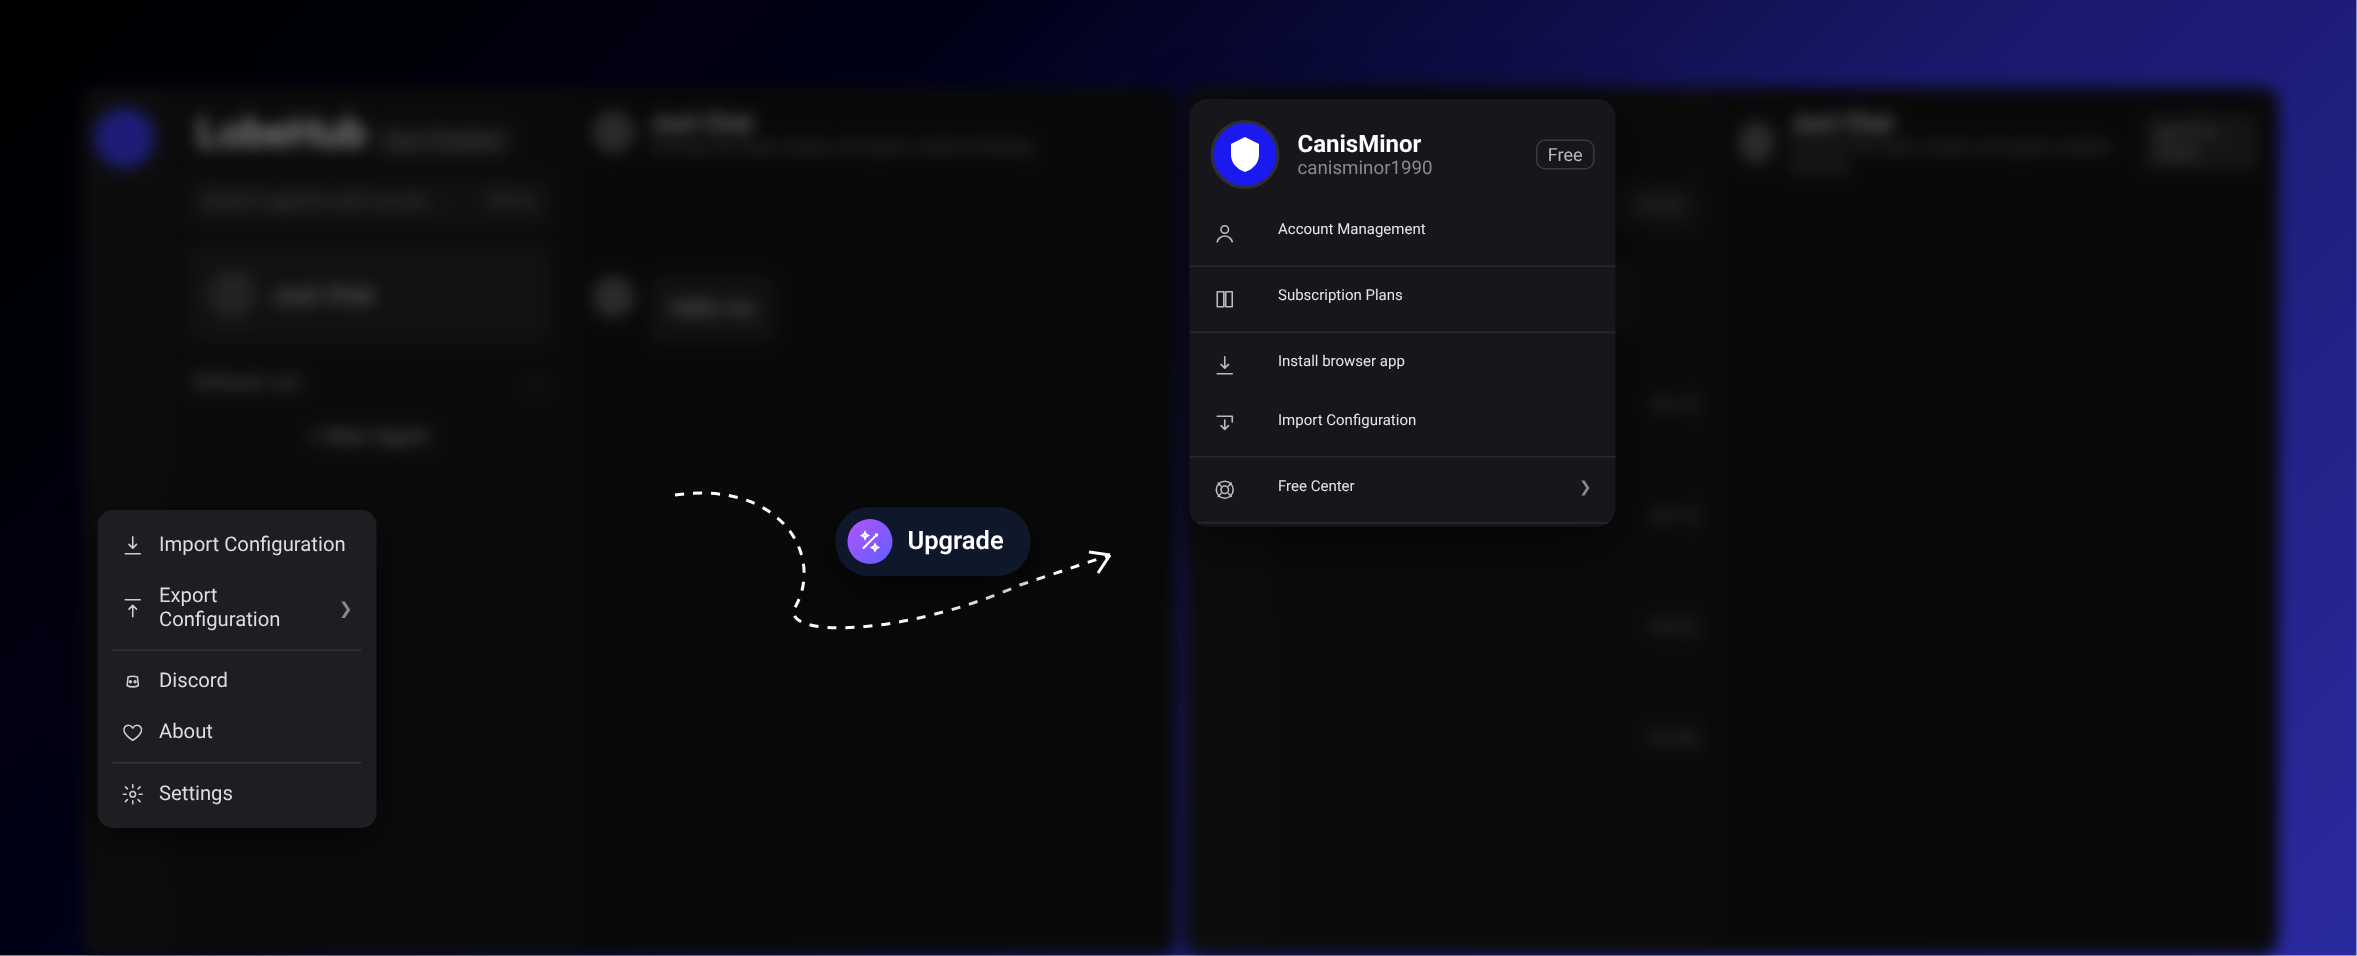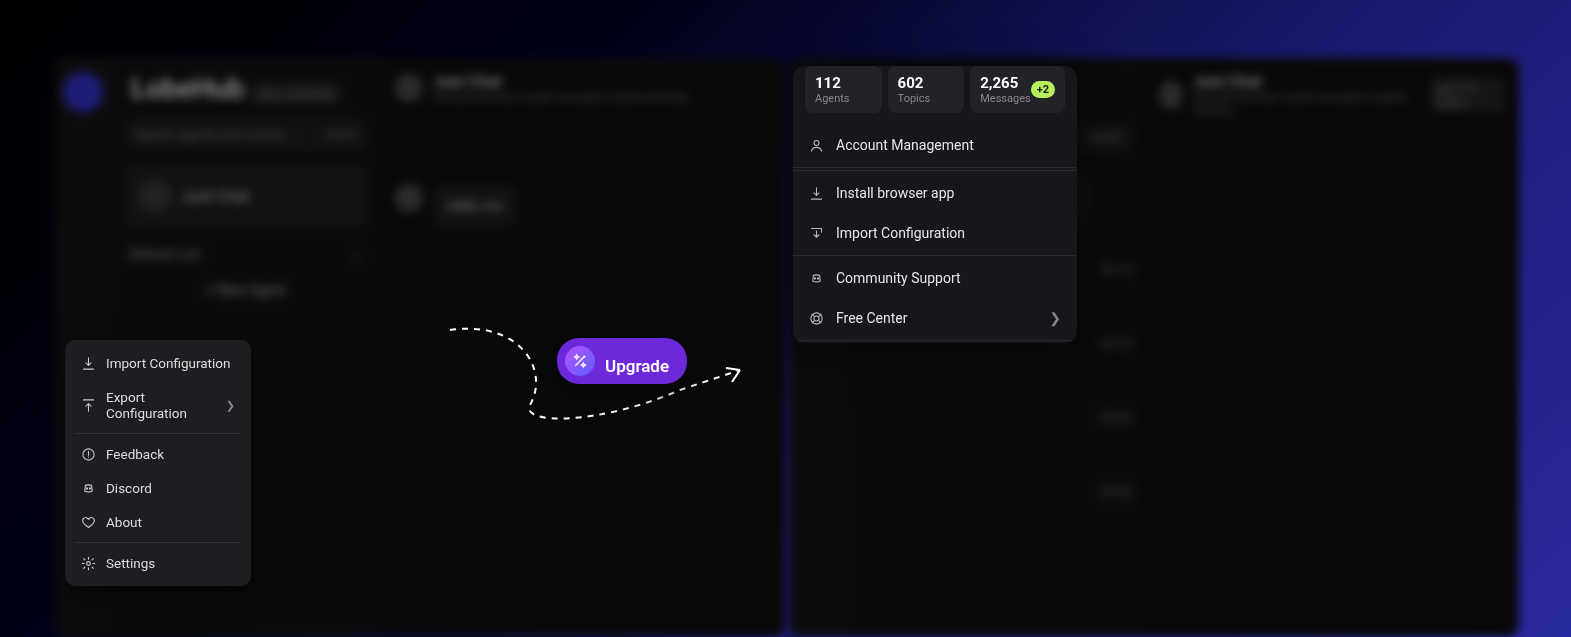--- a/index.html
+++ b/index.html
@@ -23,41 +23,41 @@
   .bg-time{text-align:right;font-size:12px;color:#888;margin-top:40px}
   .bg-avatar-dot{width:40px;height:40px;border-radius:50%;background:#3a3aee;margin:14px auto}
   
   .menu-left{position:absolute;left:65px;top:340px;width:186px;background:#1e1e22;border-radius:10px;padding:6px;box-shadow:0 8px 28px rgba(0,0,0,.6)}
   .menu-left .mi{display:flex;align-items:center;gap:10px;padding:9px 10px;font-size:13.5px;color:#ddd;border-radius:6px;cursor:pointer}
   .menu-left .sep{height:1px;background:#333;margin:3px 4px}
   .menu-left .chev{margin-left:auto;color:#888;font-size:11px}
   .ic{width:15px;height:15px;flex:none;display:inline-flex;align-items:center;justify-content:center}
   .ic svg{width:15px;height:15px;stroke:#ccc;stroke-width:1.7;fill:none;stroke-linecap:round;stroke-linejoin:round}
   
-  .upgrade{position:absolute;left:557px;top:338px;display:flex;align-items:flex-end;gap:10px;background:#6d28d9;border-radius:22px;padding:8px 18px 8px 8px;box-shadow:0 8px 28px rgba(0,0,0,.6)}
+  .upgrade{position:absolute;left:557px;top:338px;display:flex;align-items:center;gap:10px;background:#0f172a;border-radius:22px;padding:8px 18px 8px 8px;box-shadow:0 8px 28px rgba(0,0,0,.6)}
   .upgrade .badge{width:30px;height:30px;border-radius:50%;background:linear-gradient(135deg,#b555ff,#5d5dff);display:flex;align-items:center;justify-content:center}
   .upgrade .badge svg{stroke:#fff;stroke-width:2;fill:none;width:16px;height:16px}
   .upgrade span{font-size:17px;font-weight:600;color:#fff}
   
   .arrow{position:absolute;left:430px;top:310px;pointer-events:none}
   
   .panel{position:absolute;left:793px;top:66px;width:284px;background:#17171b;border-radius:12px;box-shadow:0 10px 40px rgba(0,0,0,.6);padding:0;overflow:hidden}
   .panel .head{display:flex;align-items:center;gap:12px;padding:14px 14px 10px}
   .panel .avatar{width:46px;height:46px;border-radius:50%;background:#1a1aee;display:flex;align-items:center;justify-content:center;border:2px solid #2e2e32}
   .panel .avatar svg{width:28px;height:28px;fill:#fff}
   .panel .name{font-size:16px;font-weight:700;color:#fff}
   .panel .handle{font-size:12.5px;color:#8a8a8e}
   .panel .plan{margin-left:auto;font-size:12px;color:#bbb;border:1px solid #3a3a3e;border-radius:6px;padding:2px 7px}
   .stats{display:flex;gap:6px;padding:0 12px 12px}
   .stat{flex:1;background:#222228;border-radius:8px;padding:8px 10px}
   .stat .v{font-size:15px;font-weight:700;color:#fff}
   .stat .l{font-size:11px;color:#888}
   .stat.last{display:flex;align-items:center;justify-content:space-between}
   .plus2{background:#b6f15a;color:#1a1a1a;font-size:11px;font-weight:700;border-radius:10px;padding:2px 6px}
-  .panel .row{display:flex;align-items:center;gap:12px;padding:12px 16px;font-size:14px;color:#e6e6e6;cursor:pointer}
+  .panel .row{display:flex;gap:28px;padding:12px 16px;font-size:10px;color:#e6e6e6;cursor:pointer}
   .panel .row .ic svg{stroke:#bbb}
   .panel .row .trail{margin-left:auto;color:#888}
   .panel hr{border:none;border-top:1px solid #2a2a2e;margin:2px 0}
   .panel .signout{color:#ff6161}
   .panel .signout svg{stroke:#ff6161}
   .trail-ic{display:flex;gap:6px;margin-left:auto}
   .sq{width:26px;height:26px;border:1px solid #3a3a3e;border-radius:6px;display:flex;align-items:center;justify-content:center}
   .sq svg{width:14px;height:14px;stroke:#bbb;fill:none;stroke-width:1.7}
 </style>
 </head>
@@ -139,29 +139,20 @@
           <path d="M12 21V9m0 0 4 4m-4-4-4 4M4 3h16"></path>
         </svg>
       </span>
     <span>Export Configuration</span>
     <span class="chev">❯</span>
   </div>
   <div class="sep"></div>
   <div class="mi">
     <span class="ic">
         <svg viewBox="0 0 24 24">
-          <circle cx="12" cy="12" r="9"></circle>
-          <path d="M12 7v6m0 3v.5"></path>
-        </svg>
-      </span>
-    <span>Feedback</span>
-  </div>
-  <div class="mi">
-    <span class="ic">
-        <svg viewBox="0 0 24 24">
           <path d="M7 7c3-1 7-1 10 0l1 9c-3 2-9 2-12 0z"></path>
           <circle cx="9.5" cy="12" r="1"></circle>
           <circle cx="14.5" cy="12" r="1"></circle>
         </svg>
       </span>
     <span>Discord</span>
   </div>
   <div class="mi">
     <span class="ic">
         <svg viewBox="0 0 24 24">
@@ -190,77 +181,70 @@
 <div class="upgrade">
   <span class="badge">
       <svg viewBox="0 0 24 24">
         <path d="M5 19 19 5m-2 0h2v2M7 3l1 2 2 1-2 1-1 2-1-2-2-1 2-1zM17 15l1 2 2 1-2 1-1 2-1-2-2-1 2-1z"></path>
       </svg>
     </span>
   <span>Upgrade</span>
 </div>
 
 <div class="panel">
-
-  <div class="stats">
-    <div class="stat">
-      <div class="v">112</div>
-      <div class="l">Agents</div>
+  <div class="head">
+    <div class="avatar">
+      <svg viewBox="0 0 24 24">
+          <path d="M12 2 4 6v6c0 5 3.5 8.5 8 10 4.5-1.5 8-5 8-10V6z" fill="#fff"></path>
+        </svg>
     </div>
-    <div class="stat">
-      <div class="v">602</div>
-      <div class="l">Topics</div>
+    <div>
+      <div class="name">CanisMinor</div>
+      <div class="handle">canisminor1990</div>
     </div>
-    <div class="stat last">
-      <div>
-        <div class="v">2,265</div>
-        <div class="l">Messages</div>
-      </div>
-      <div class="plus2">+2</div>
-    </div>
-  </div>
+    <div class="plan">Free</div>
+  </div>
+
 
   <div class="row">
     <span class="ic">
         <svg viewBox="0 0 24 24">
           <circle cx="12" cy="8" r="4"></circle>
           <path d="M4 21c1-4 5-6 8-6s7 2 8 6"></path>
         </svg>
       </span>
     <span>Account Management</span>
   </div>
   <hr>
+  <div class="row">
+    <span class="ic">
+        <svg viewBox="0 0 24 24">
+          <path d="M4 4h7v16H4zM13 4h7v16h-7z"></path>
+        </svg>
+      </span>
+    <span>Subscription Plans</span>
+  </div>
   <hr>
   <div class="row">
     <span class="ic">
         <svg viewBox="0 0 24 24">
           <path d="M12 3v12m0 0 4-4m-4 4-4-4M4 21h16"></path>
         </svg>
       </span>
     <span>Install browser app</span>
   </div>
   <div class="row">
     <span class="ic">
         <svg viewBox="0 0 24 24">
           <path d="M4 4h16v6M12 8v10m0 0 4-4m-4 4-4-4"></path>
         </svg>
       </span>
     <span>Import Configuration</span>
   </div>
   <hr>
-  <div class="row">
-    <span class="ic">
-        <svg viewBox="0 0 24 24">
-          <path d="M7 7c3-1 7-1 10 0l1 9c-3 2-9 2-12 0z"></path>
-          <circle cx="9.5" cy="12" r="1"></circle>
-          <circle cx="14.5" cy="12" r="1"></circle>
-        </svg>
-      </span>
-    <span>Community Support</span>
-  </div>
   <div class="row">
     <span class="ic">
         <svg viewBox="0 0 24 24">
           <circle cx="12" cy="12" r="9"></circle>
           <circle cx="12" cy="12" r="4"></circle>
           <path d="M5 5l3 3M19 5l-3 3M5 19l3-3M19 19l-3-3"></path>
         </svg>
       </span>
     <span>Free Center</span>
     <span class="trail">❯</span>

